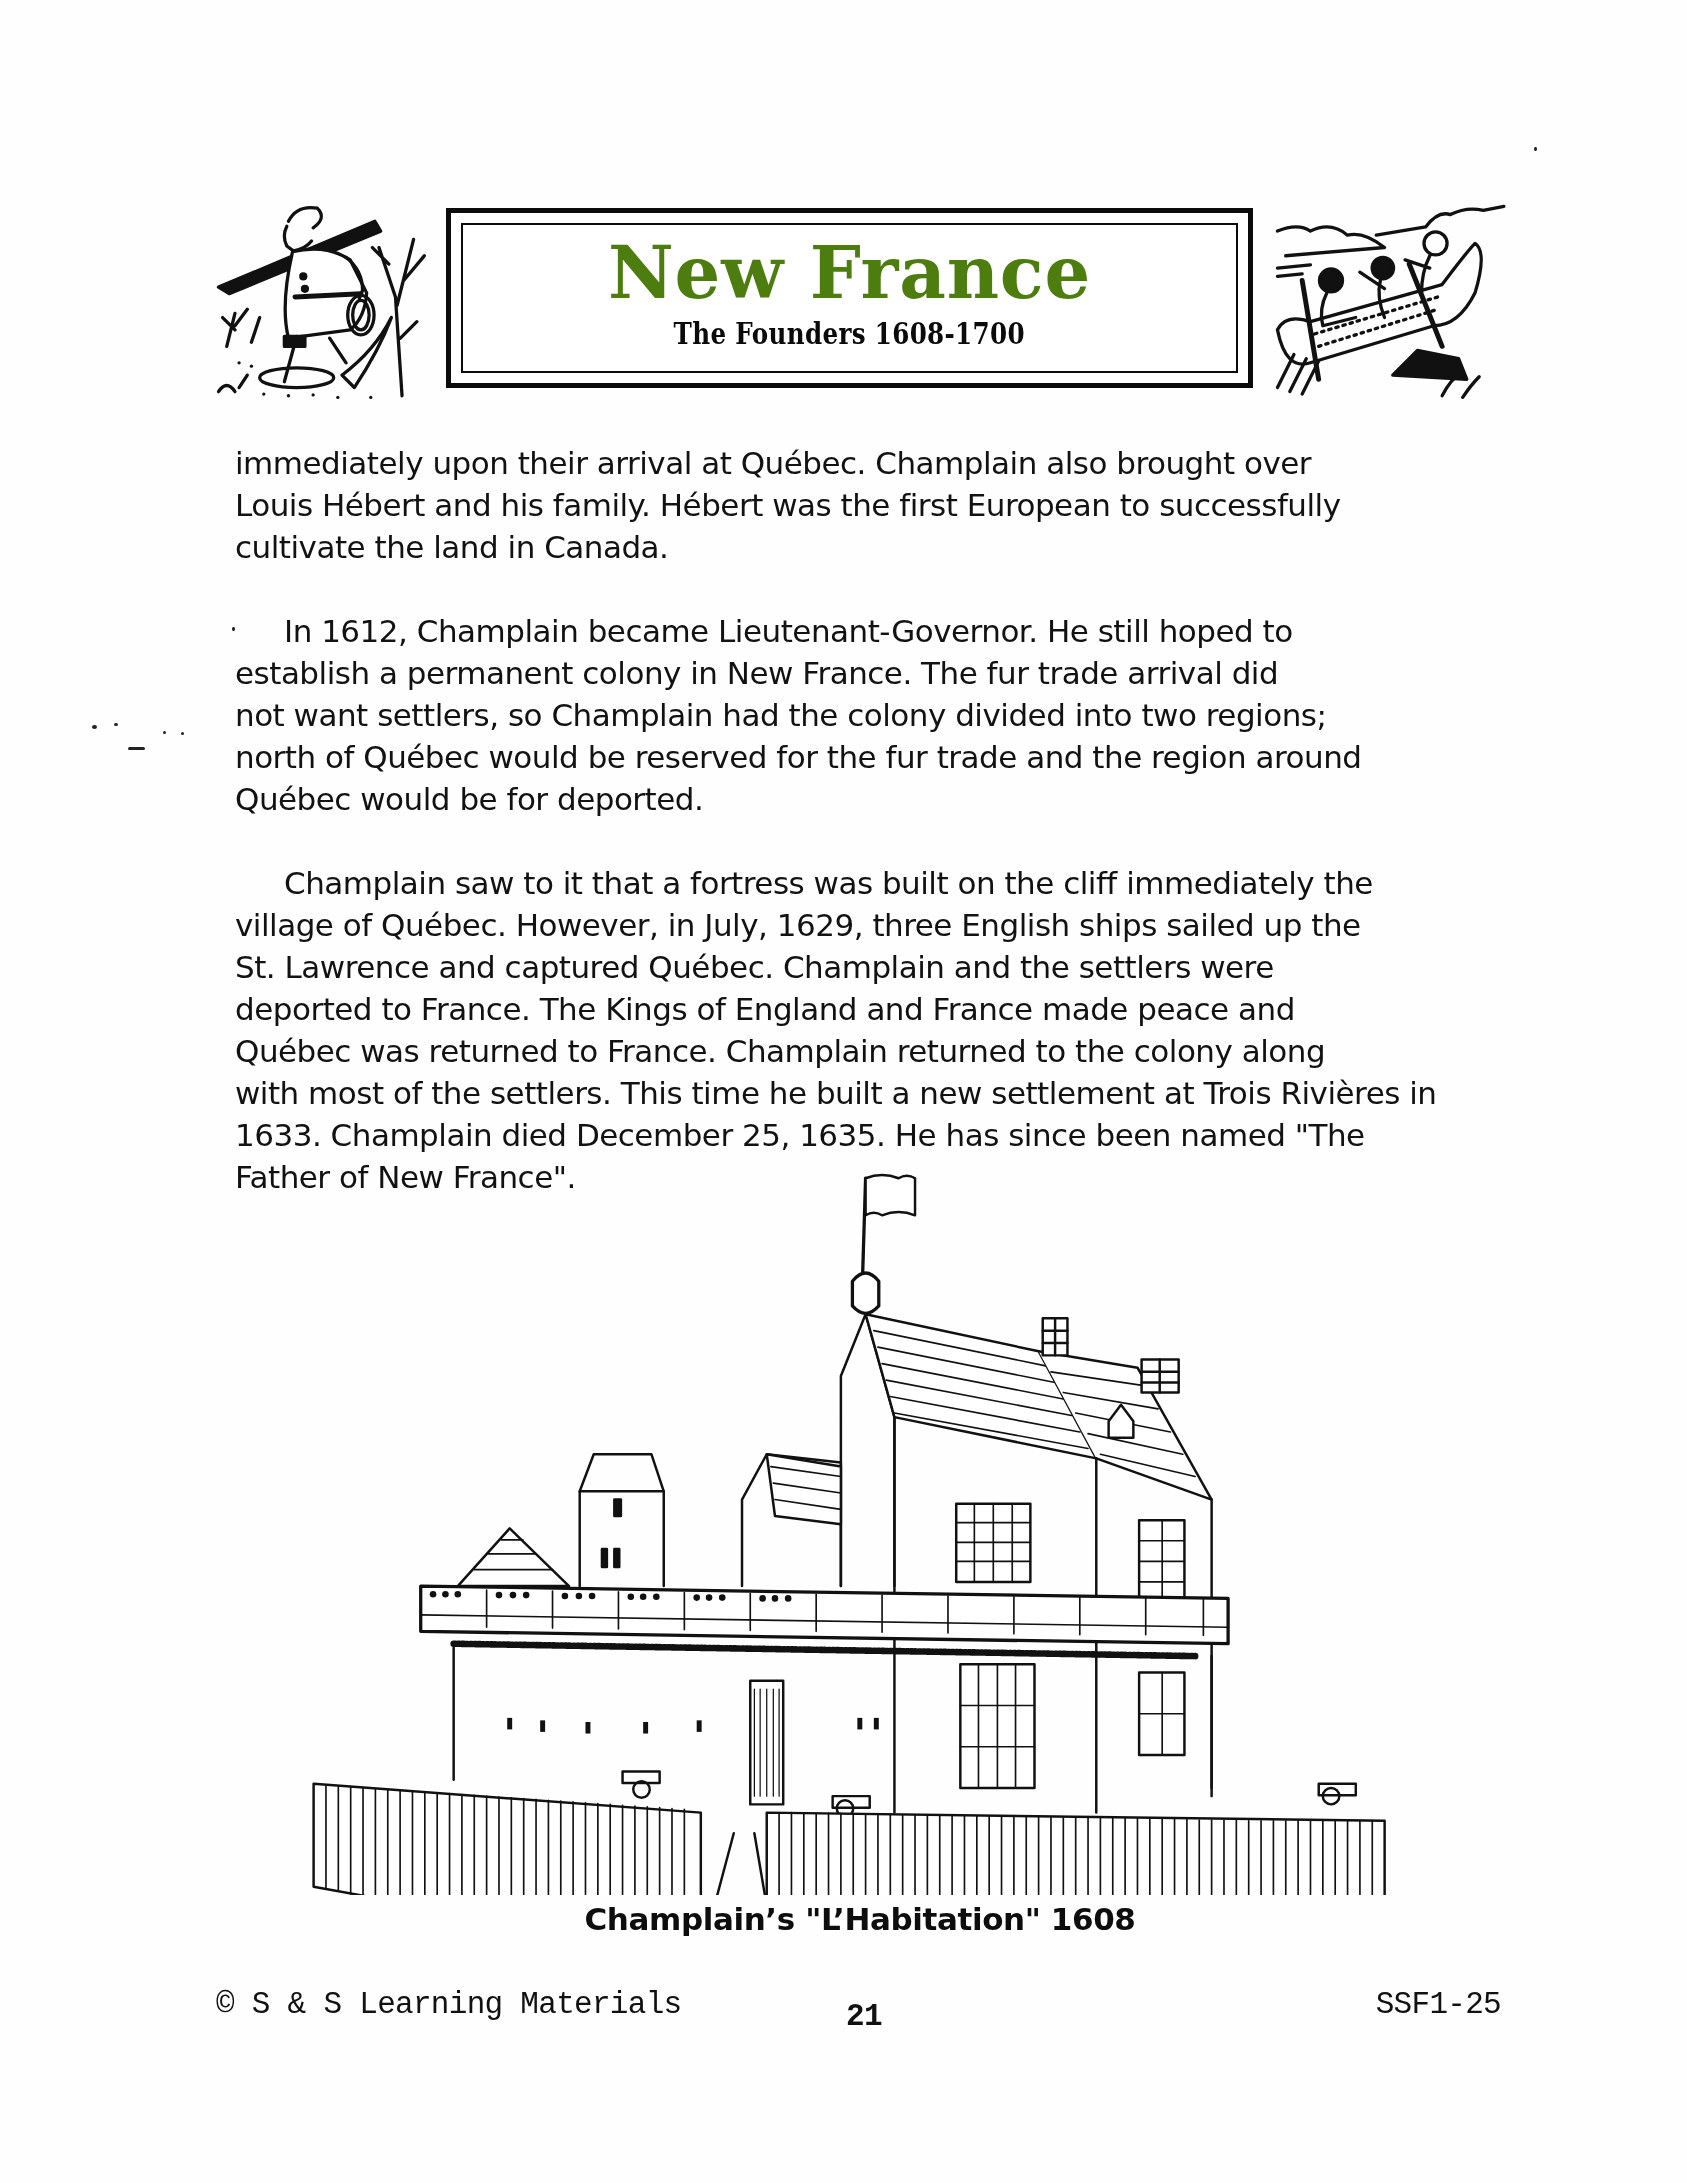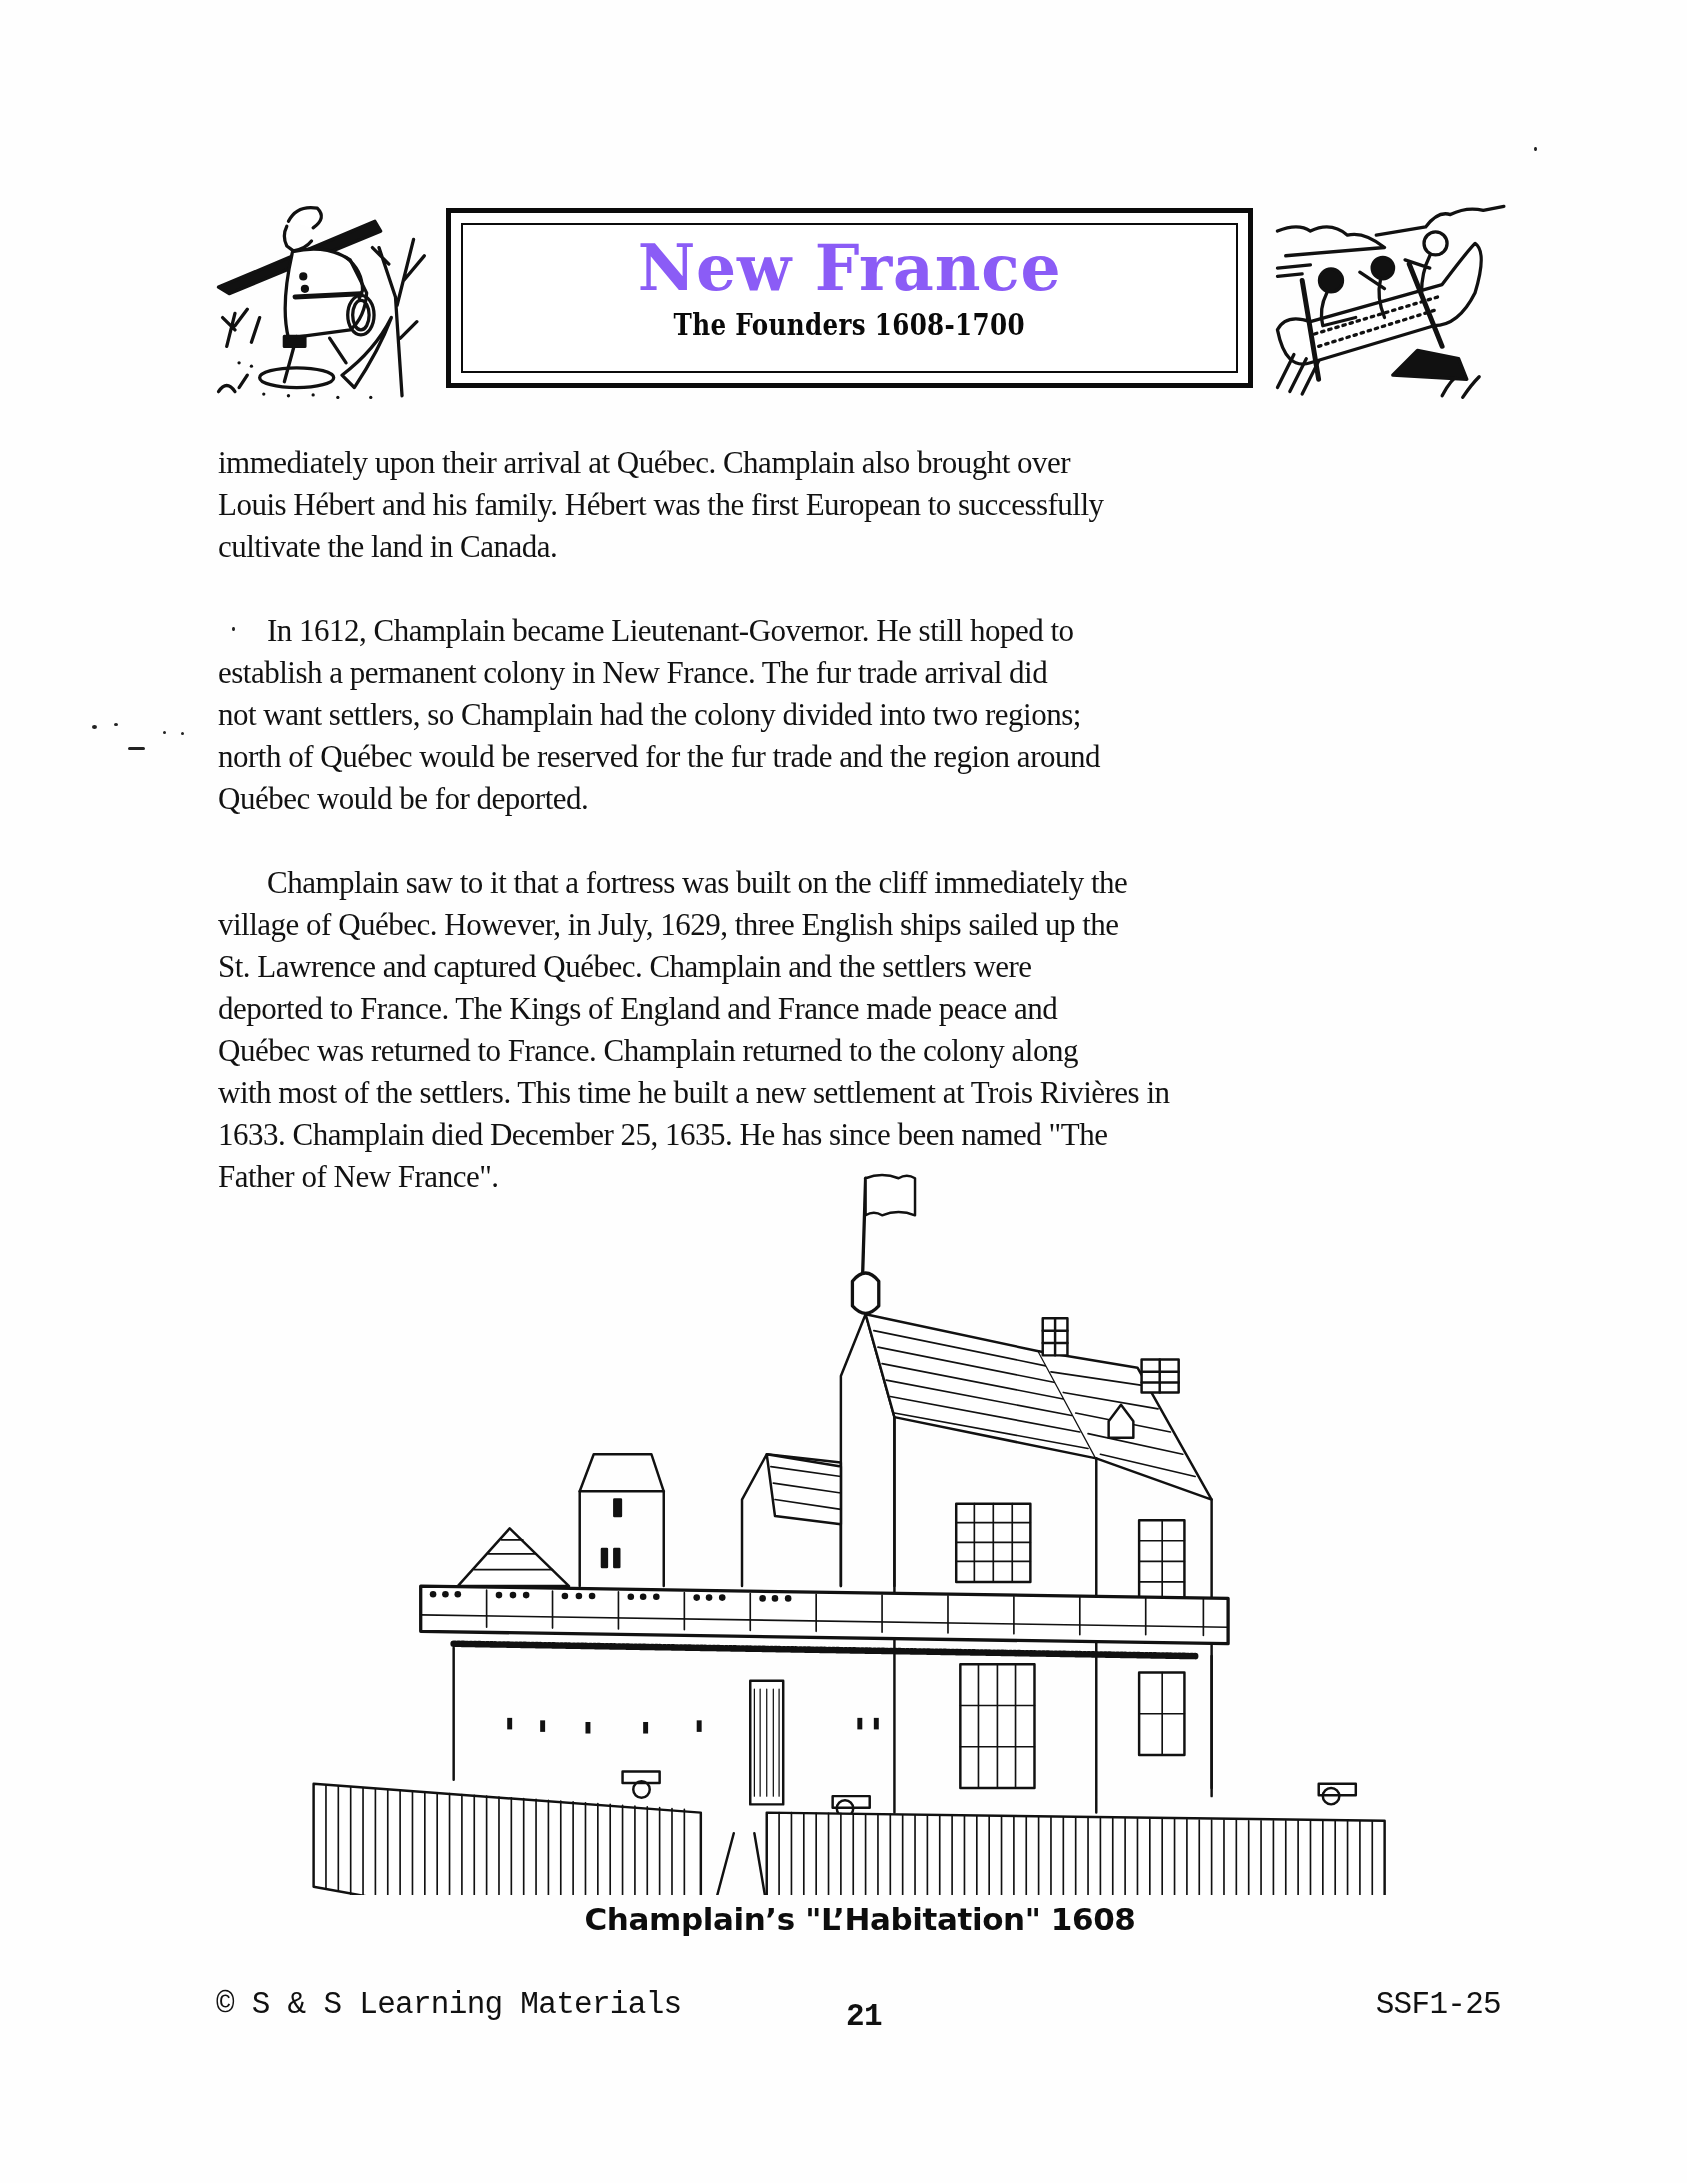--- a/index.html
+++ b/index.html
@@ -13,35 +13,35 @@
   .banner {
     position: absolute; left: 240px; top: 43px; width: 807px; height: 180px;
     border: 5px solid #0b0b0b; box-sizing: border-box; background: #fff;
   }
   .banner-inner {
     position: absolute; left: 10px; top: 10px; right: 10px; bottom: 10px;
     border: 2.5px solid #0b0b0b; box-sizing: border-box;
     display: flex; flex-direction: column; align-items: center; justify-content: flex-start;
   }
   .banner-title {
-    font-family: "DejaVu Serif", serif; font-weight: 900; font-size: 63px; line-height: 1;
-    letter-spacing: 0.8px; margin-top: 11.5px; color: #8b5cf6;
+    font-family: "DejaVu Serif", serif; font-weight: 900; font-size: 72px; line-height: 1;
+    letter-spacing: 0.8px; margin-top: 11.5px; color: #4d7c0f;
   }
   .banner-subtitle {
     font-family: "DejaVu Serif", serif; font-weight: 700; font-size: 30px; line-height: 1;
     margin-top: 10px; color: #0a0a0a; transform: scaleX(0.82); letter-spacing: 0.4px;
   }
 
   
   .body-text {
     position: absolute; left: 218px; top: 442px; width: 1285px;
     font-family: "DejaVu Sans", sans-serif; font-size: 31px; line-height: 42px;
     color: #121212; letter-spacing: -0.5px;
   }
-  .para { margin: 0 0 42px 0; white-space: normal; font-family: Liberation Serif, serif; }
+  .para { margin: 0 0 42px 17px; white-space: normal; }
   .line { display: block; white-space: nowrap; }
   .indent { padding-left: 49px; }
 
   .speck { position: absolute; background: #222; border-radius: 50%; }
 
   
   .illustration { position: absolute; left: 297px; top: 1170px; width: 1096px; height: 725px; }
 
   .caption {
     position: absolute; left: 0; width: 1687px; top: 1901px; text-align: center;

